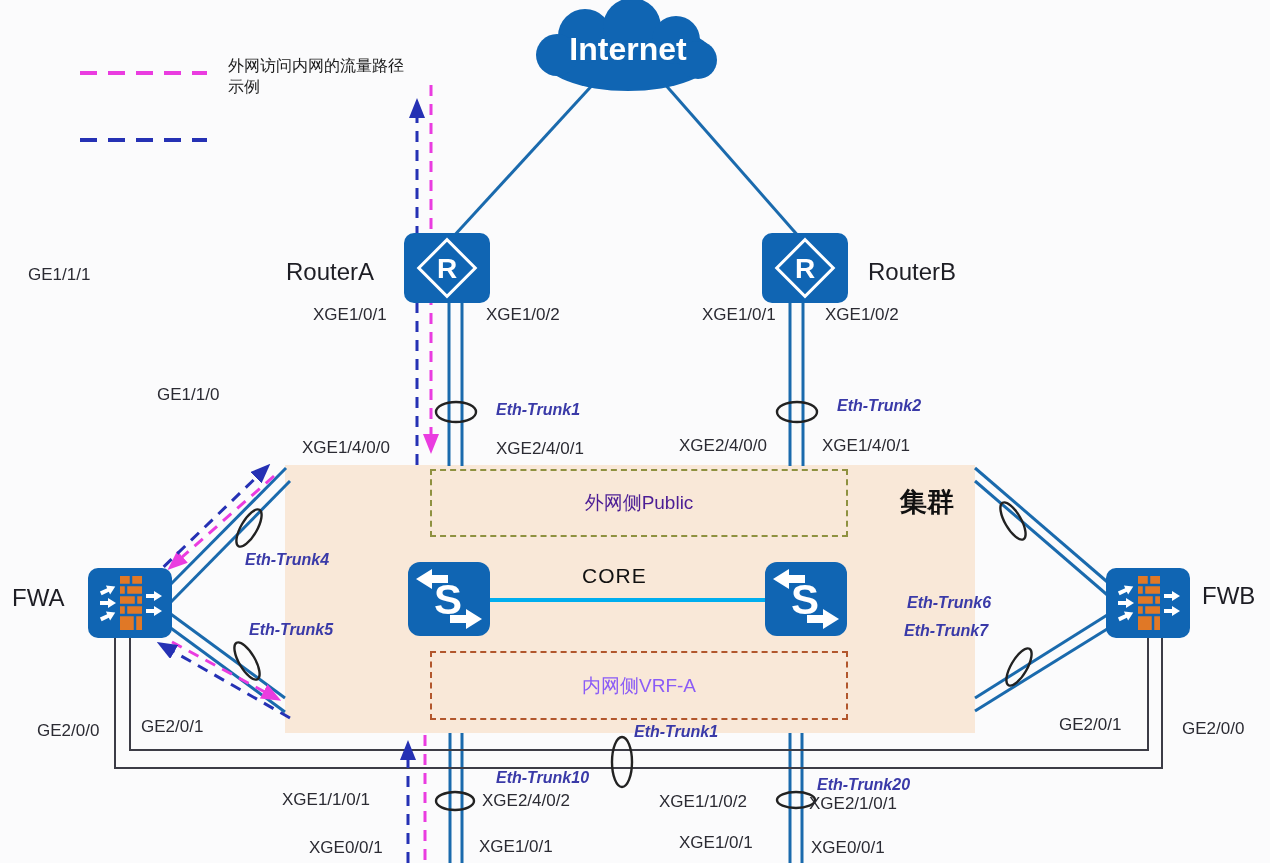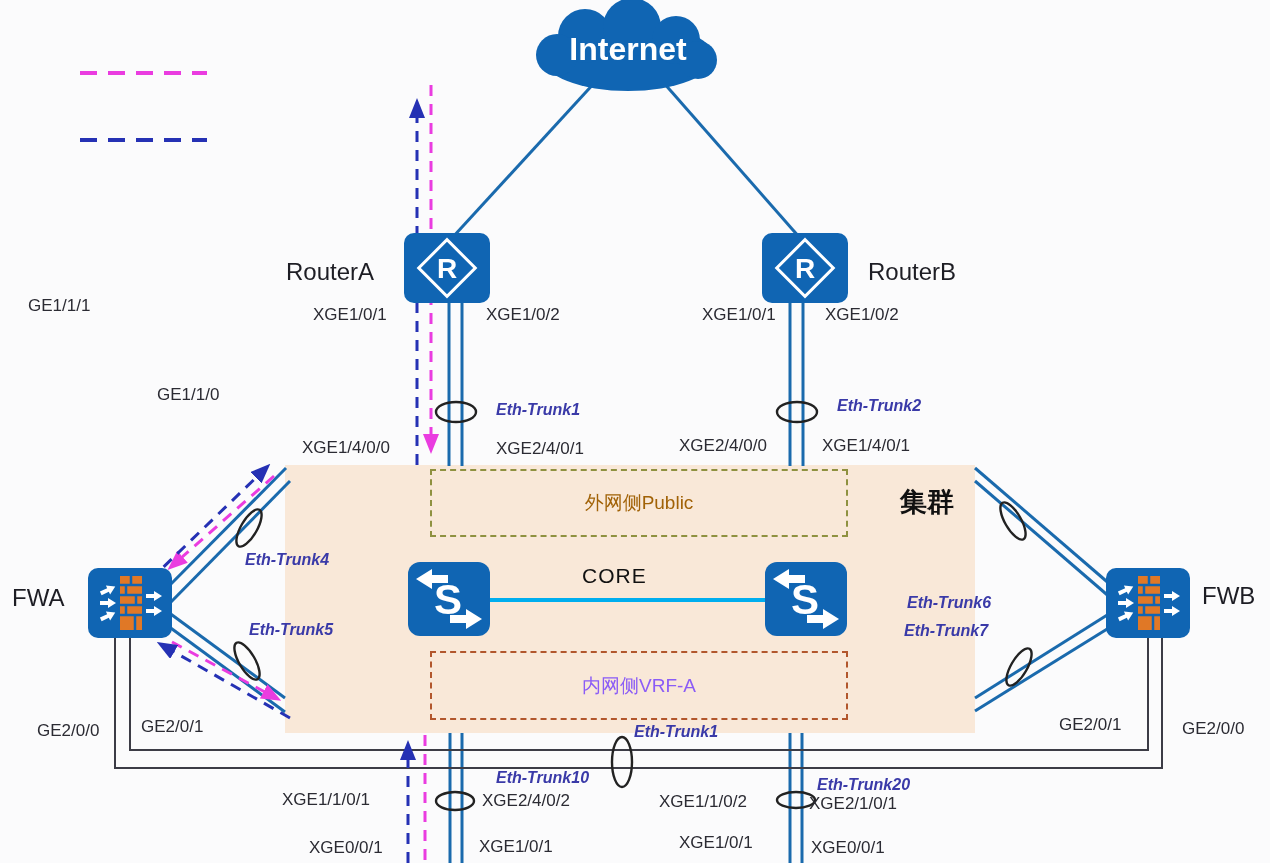--- a/index.html
+++ b/index.html
@@ -4,21 +4,21 @@
 <style>
   html,body{margin:0;padding:0;background:#fbfbfc;}
   #canvas{position:relative;width:1270px;height:863px;background:#fbfbfc;overflow:hidden;
           font-family:"Liberation Sans", sans-serif;}
   .lbl{position:absolute;font-size:17px;color:#2b2b33;white-space:nowrap;line-height:1.1;}
   .trunk{position:absolute;font-size:16px;color:#3a3aa8;font-weight:600;white-space:nowrap;font-style:italic;}
   .nodename{position:absolute;font-size:24px;color:#1d1d24;white-space:nowrap;}
   .legend-text{position:absolute;width:185px;font-size:16px;color:#1a1a1a;line-height:1.3;}
   #cluster-box{position:absolute;left:285px;top:465px;width:690px;height:268px;background:#f9e8d8;z-index:0;}
   .zone{position:absolute;display:flex;align-items:center;justify-content:center;z-index:1;font-size:19px;}
-  #public-zone{left:430px;top:469px;width:414px;height:64px;border:2px dashed #8f9140;color:#a16207;}
+  #public-zone{left:430px;top:469px;width:414px;height:64px;border:2px dashed #8f9140;color:#4c1d95;}
   #vrf-zone{left:430px;top:651px;width:414px;height:65px;border:2px dashed #b2562c;color:#8b5cf6;}
   #wires{position:absolute;left:0;top:0;z-index:2;pointer-events:none;}
   .icon{position:absolute;z-index:3;}
   .txt-layer{position:absolute;inset:0;z-index:4;pointer-events:none;}
   svg text{font-family:"Liberation Sans", sans-serif;}
   #cluster-label{position:absolute;left:900px;top:484px;font-size:27px;font-weight:bold;color:#111;}
   #core-label{position:absolute;left:582px;top:564px;font-size:21px;color:#111;letter-spacing:1px;}
 </style>
 </head>
 <body>
@@ -184,29 +184,30 @@
         <polygon points="12,33 20,33 20,30 28,35 20,40 20,37 12,37"></polygon>
         <polygon points="12,46 20,46 20,43 28,48 20,53 20,50 12,50" transform="rotate(-25 20 48)"></polygon>
         <polygon points="58,26 66,26 66,23 74,28 66,33 66,30 58,30"></polygon>
         <polygon points="58,41 66,41 66,38 74,43 66,48 66,45 58,45"></polygon>
       </g>
     </svg>
   </div>
 
   <div class="txt-layer">
 
+    <div class="legend-text" style="left:228px;top:56px;">外网访问内网的流量路径示例</div>
 
     <div class="nodename" style="left:286px;top:258px;">RouterA</div>
     <div class="nodename" style="left:868px;top:258px;">RouterB</div>
     <div class="nodename" style="left:12px;top:584px;">FWA</div>
     <div class="nodename" style="left:1202px;top:582px;">FWB</div>
     <div id="cluster-label">集群</div>
     <div id="core-label">CORE</div>
 
-    <div class="lbl" style="left:28px;top:266px;margin-top:31px;">GE1/1/1</div>
+    <div class="lbl" style="left:28px;top:266px;">GE1/1/1</div>
     <div class="lbl" style="left:157px;top:386px;">GE1/1/0</div>
 
     <div class="lbl" style="left:313px;top:306px;">XGE1/0/1</div>
     <div class="lbl" style="left:486px;top:306px;">XGE1/0/2</div>
     <div class="lbl" style="left:702px;top:306px;">XGE1/0/1</div>
     <div class="lbl" style="left:825px;top:306px;">XGE1/0/2</div>
 
     <div class="trunk" style="left:496px;top:401px;">Eth-Trunk1</div>
     <div class="trunk" style="left:837px;top:397px;">Eth-Trunk2</div>
 

